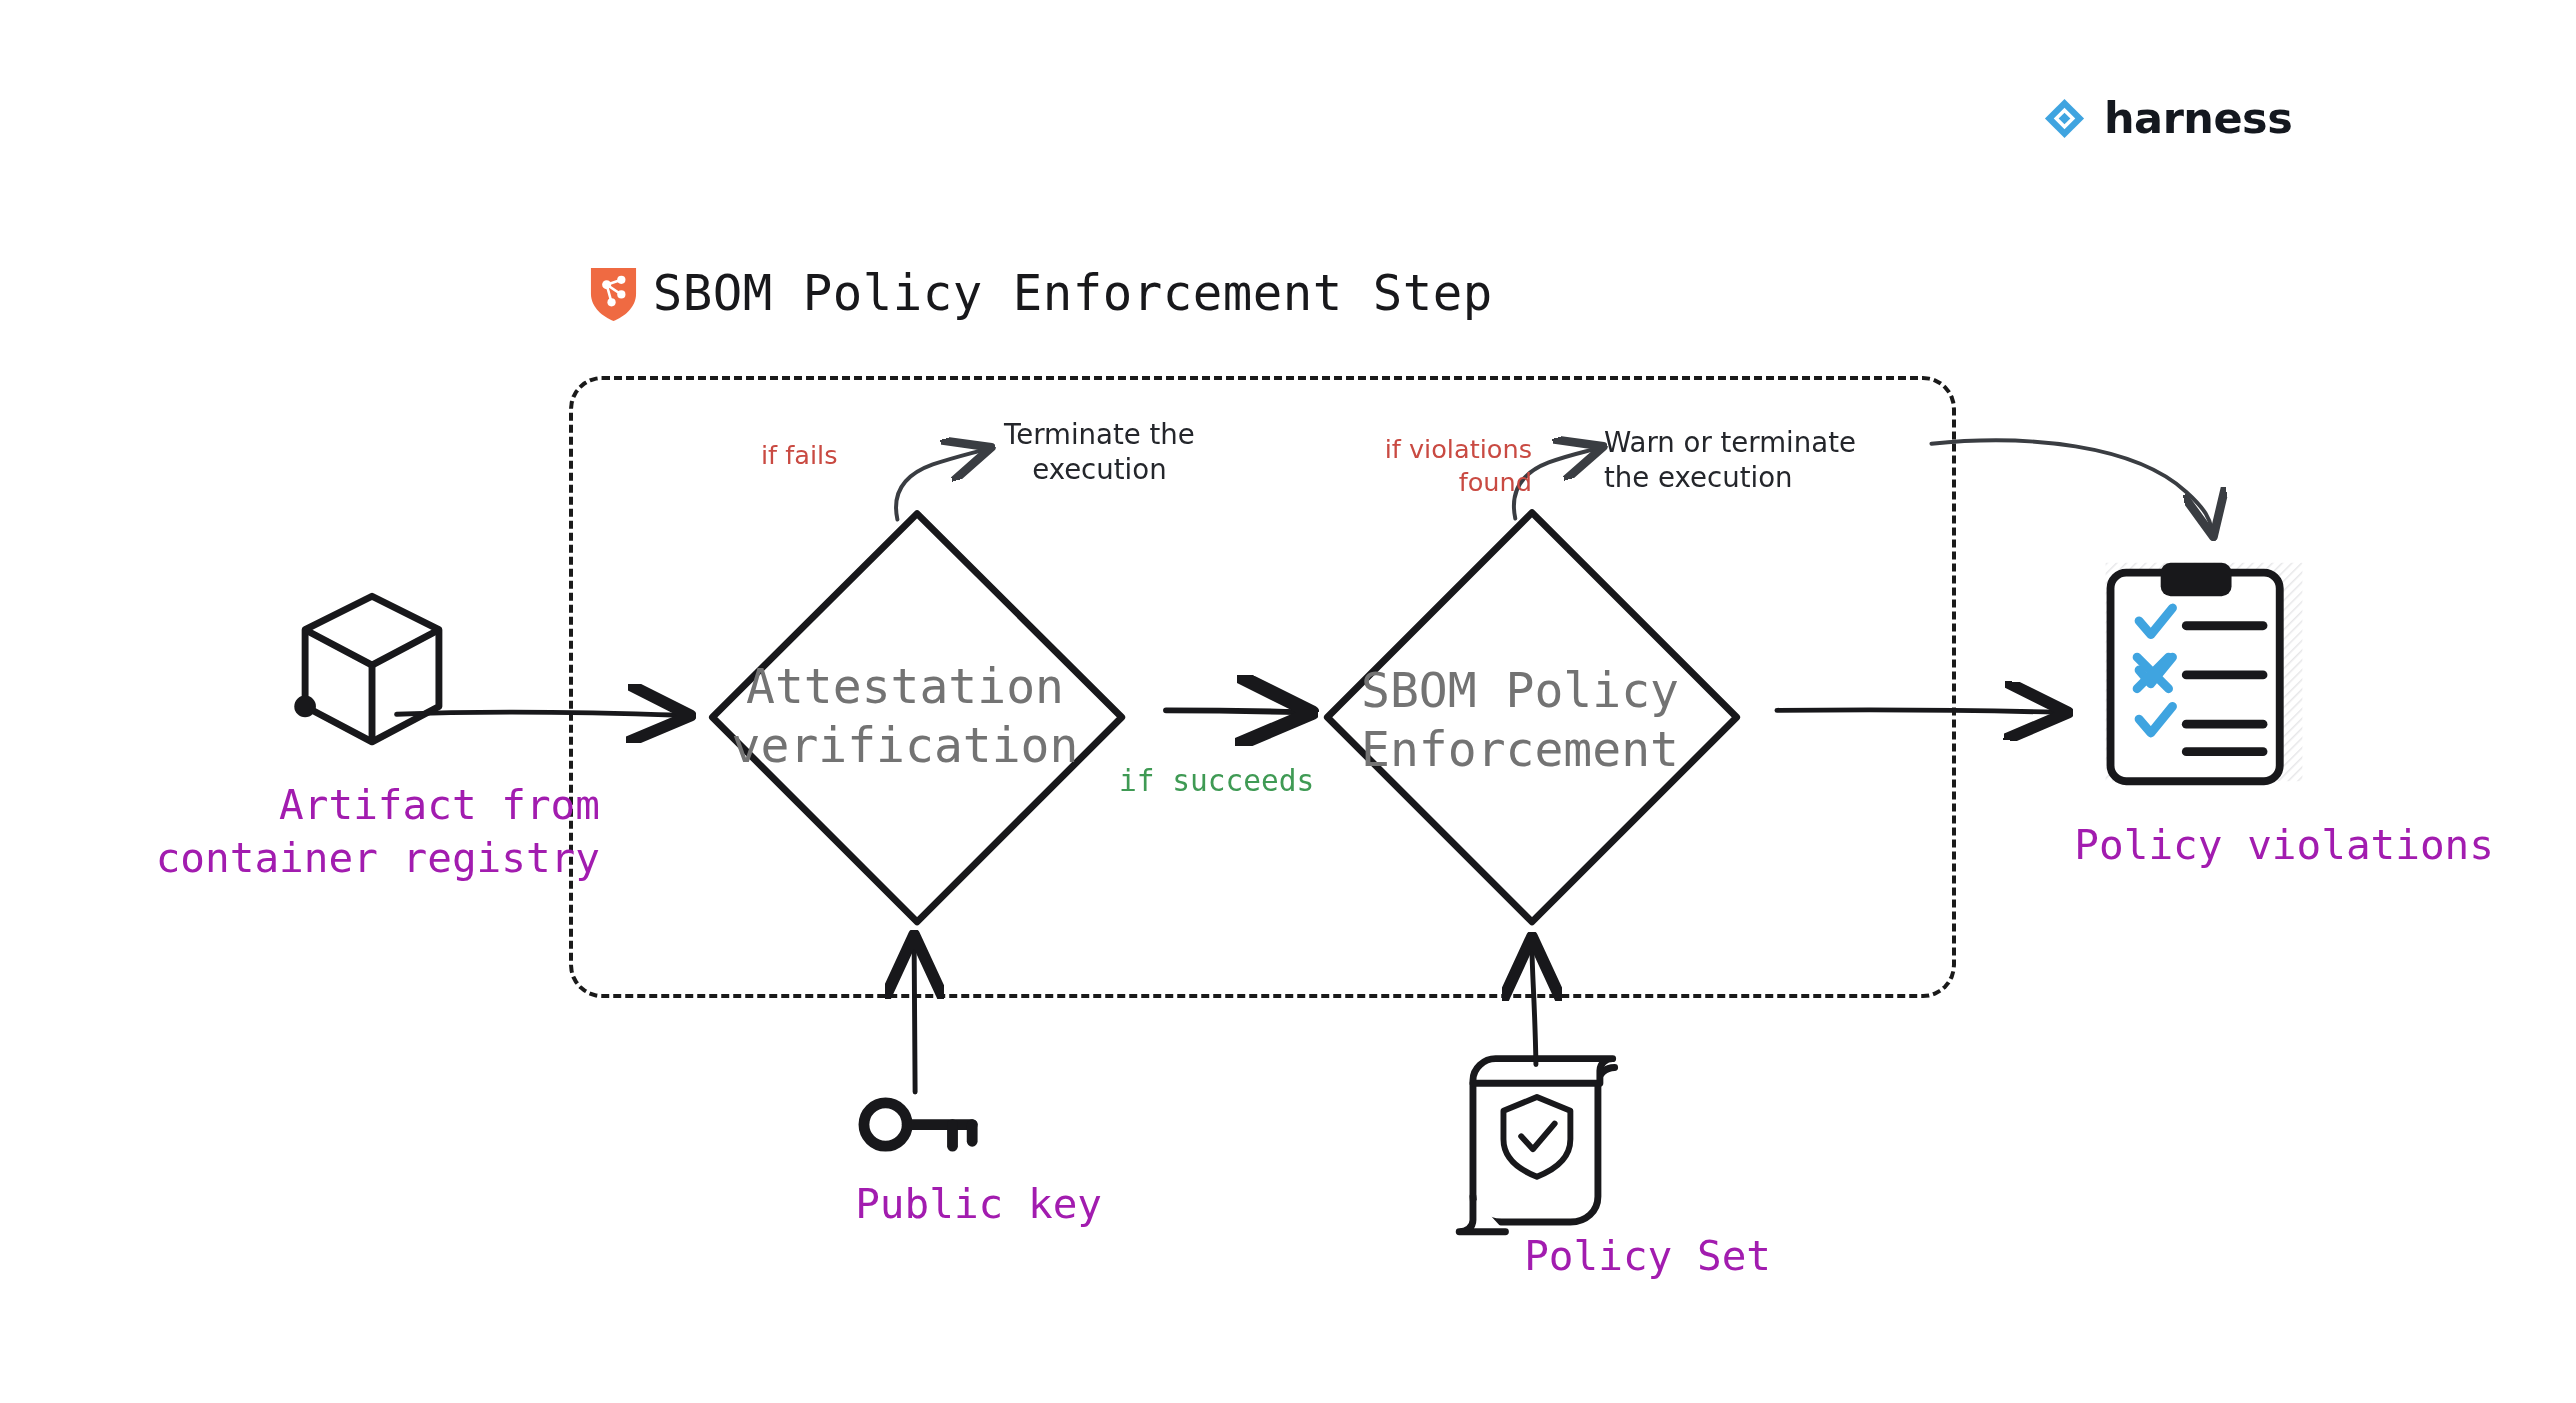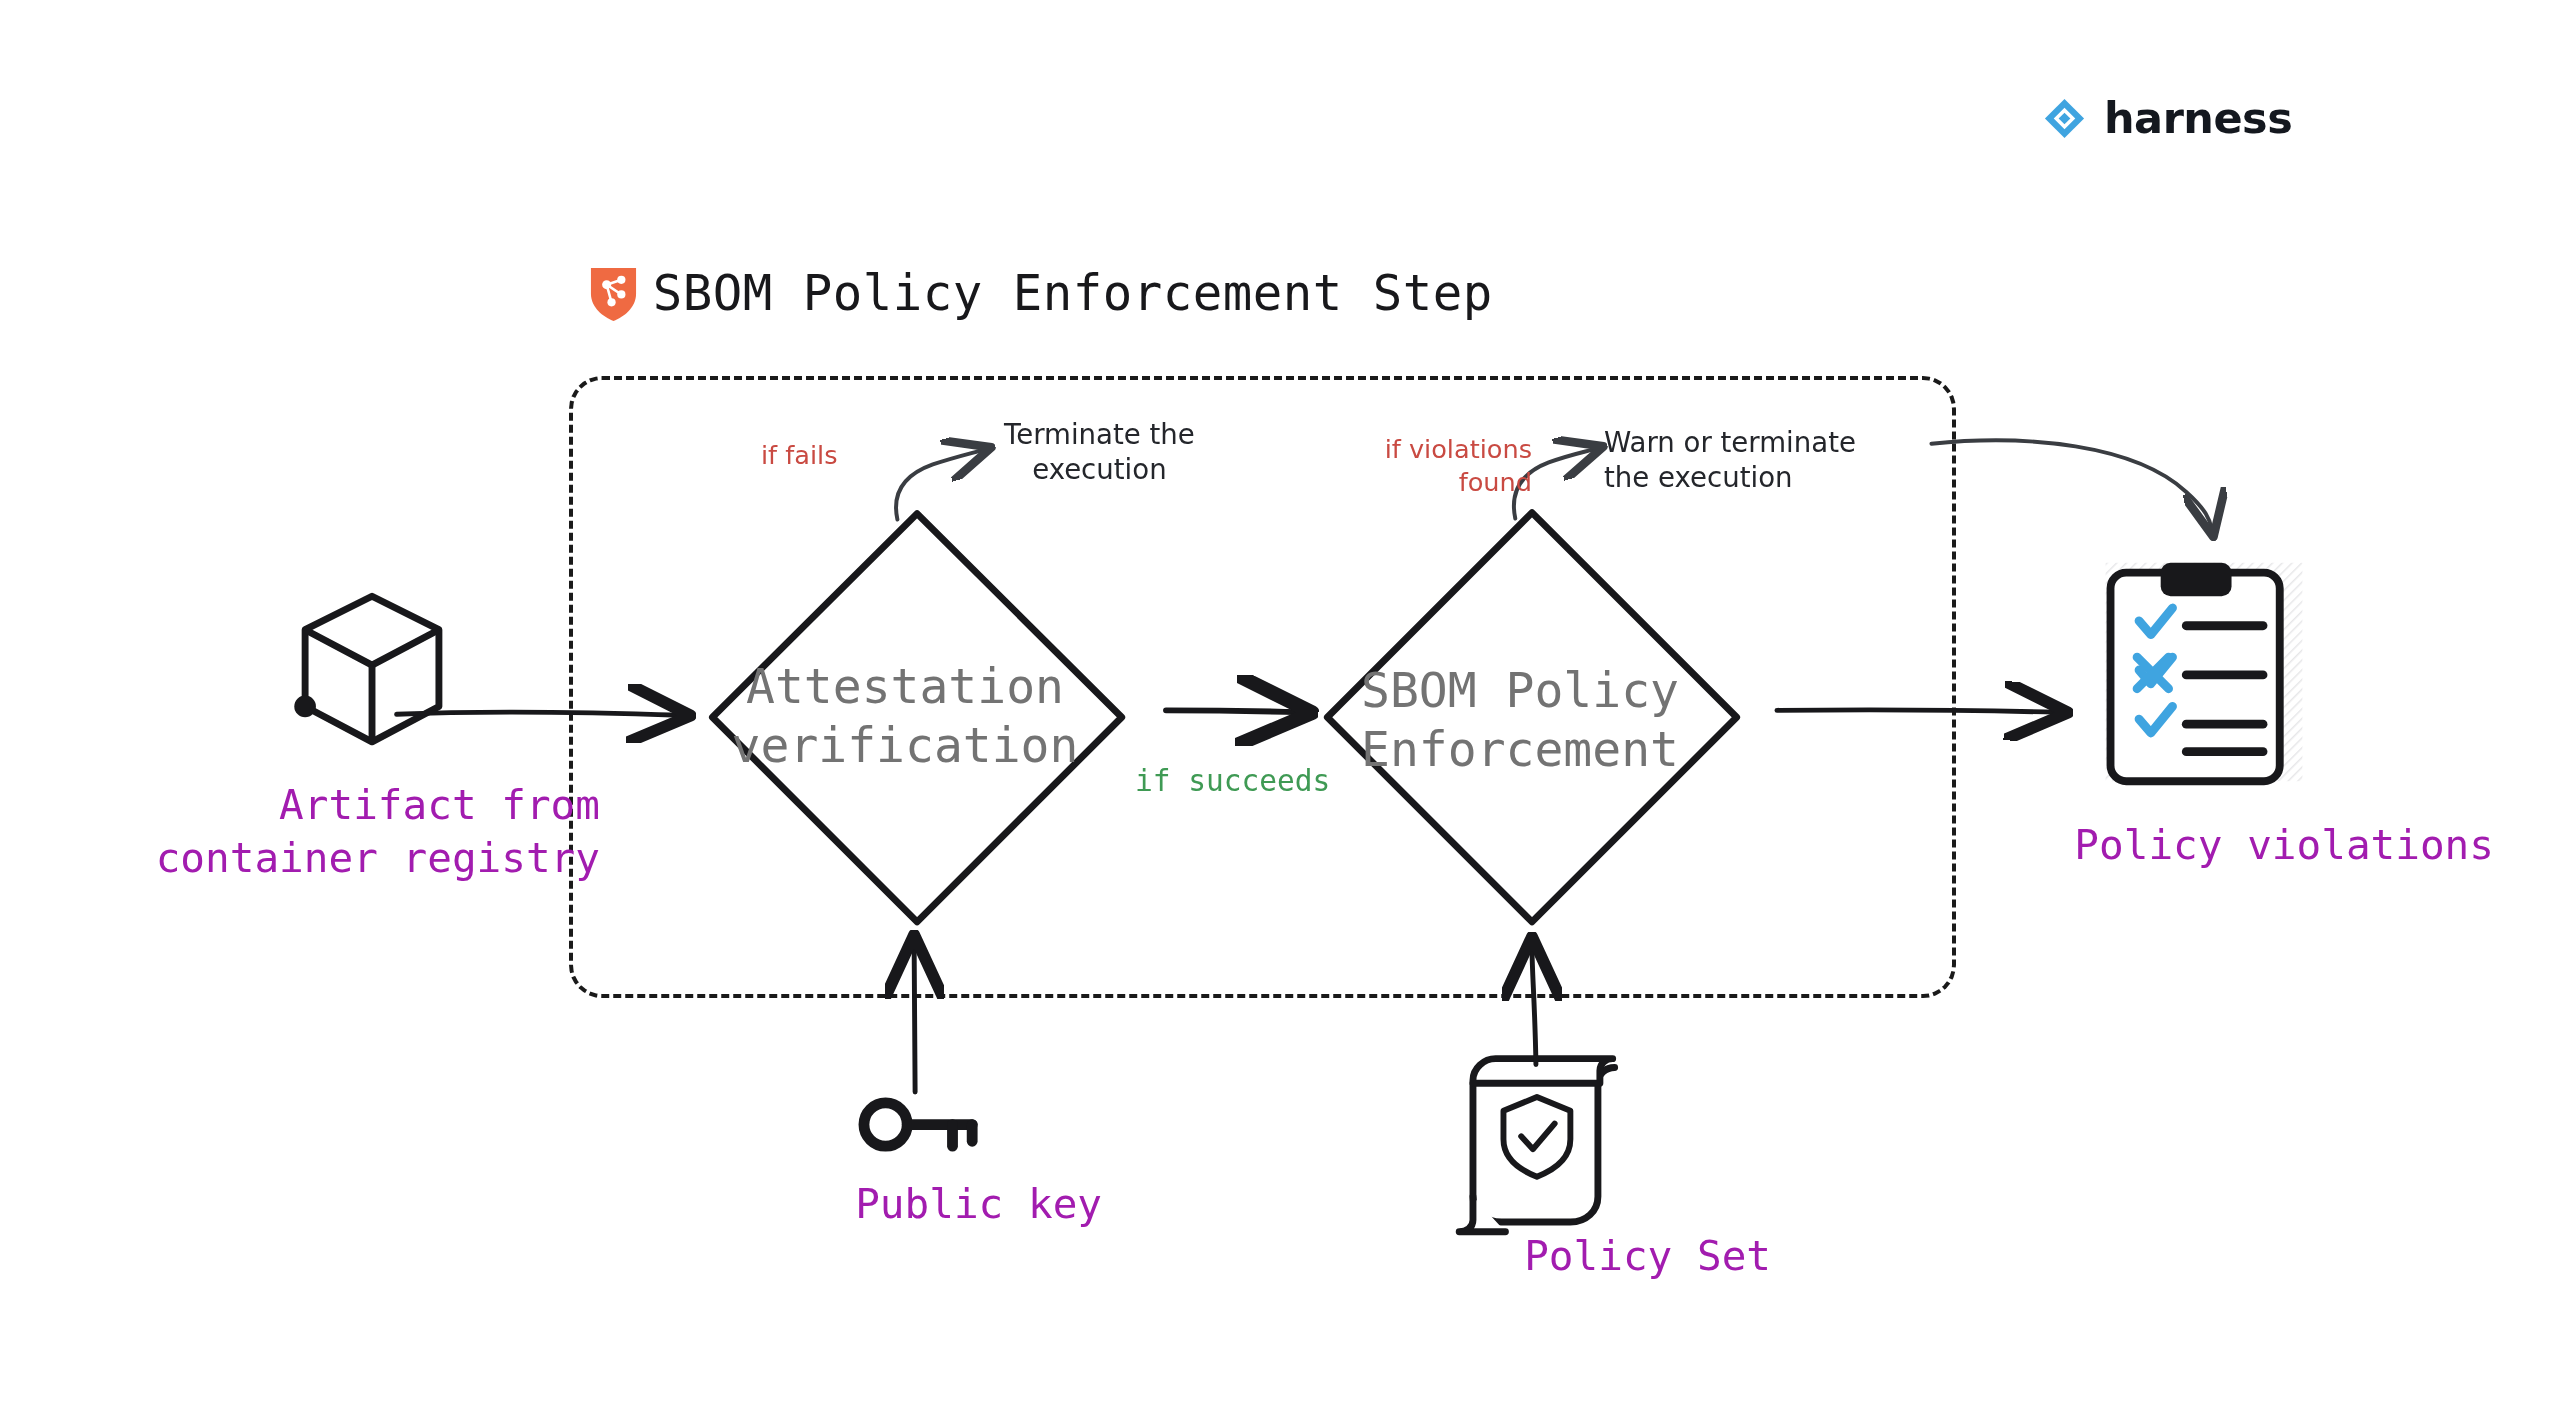--- a/index.html
+++ b/index.html
@@ -108,21 +108,21 @@
     white-space: pre;
   }
   .annot.red   { color: #c94a42; font-size: 25.6px; }
   .annot.green { color: #3f9a54; font-family: "DejaVu Sans Mono", monospace; font-size: 29.5px; }
   .annot.dark  { color: #24262b; }
 
   #annot-if-fails        { left: 761px;  top: 439px; }
   #annot-terminate       { left: 1004px; top: 417px; text-align: center; }
   #annot-if-violations   { left: 1301px; top: 433px; text-align: right; width: 231px; }
   #annot-warn-terminate  { left: 1604px; top: 425px; text-align: left; }
-  #annot-if-succeeds     { left: 1119px; top: 763px; margin-left: 16px; }
+  #annot-if-succeeds     { left: 1119px; top: 763px; }
 </style>
 </head>
 <body>
 
 <div id="logo">
   <svg class="logo-mark" width="45" height="45" viewBox="0 0 46 46">
     <polygon points="23,3 43,23 23,43 3,23" fill="#3fa4e0"></polygon>
     <polygon points="23,12 34,23 23,34 12,23" fill="#ffffff"></polygon>
     <polygon points="23,17 29,23 23,29 17,23" fill="#3fa4e0"></polygon>
   </svg>

